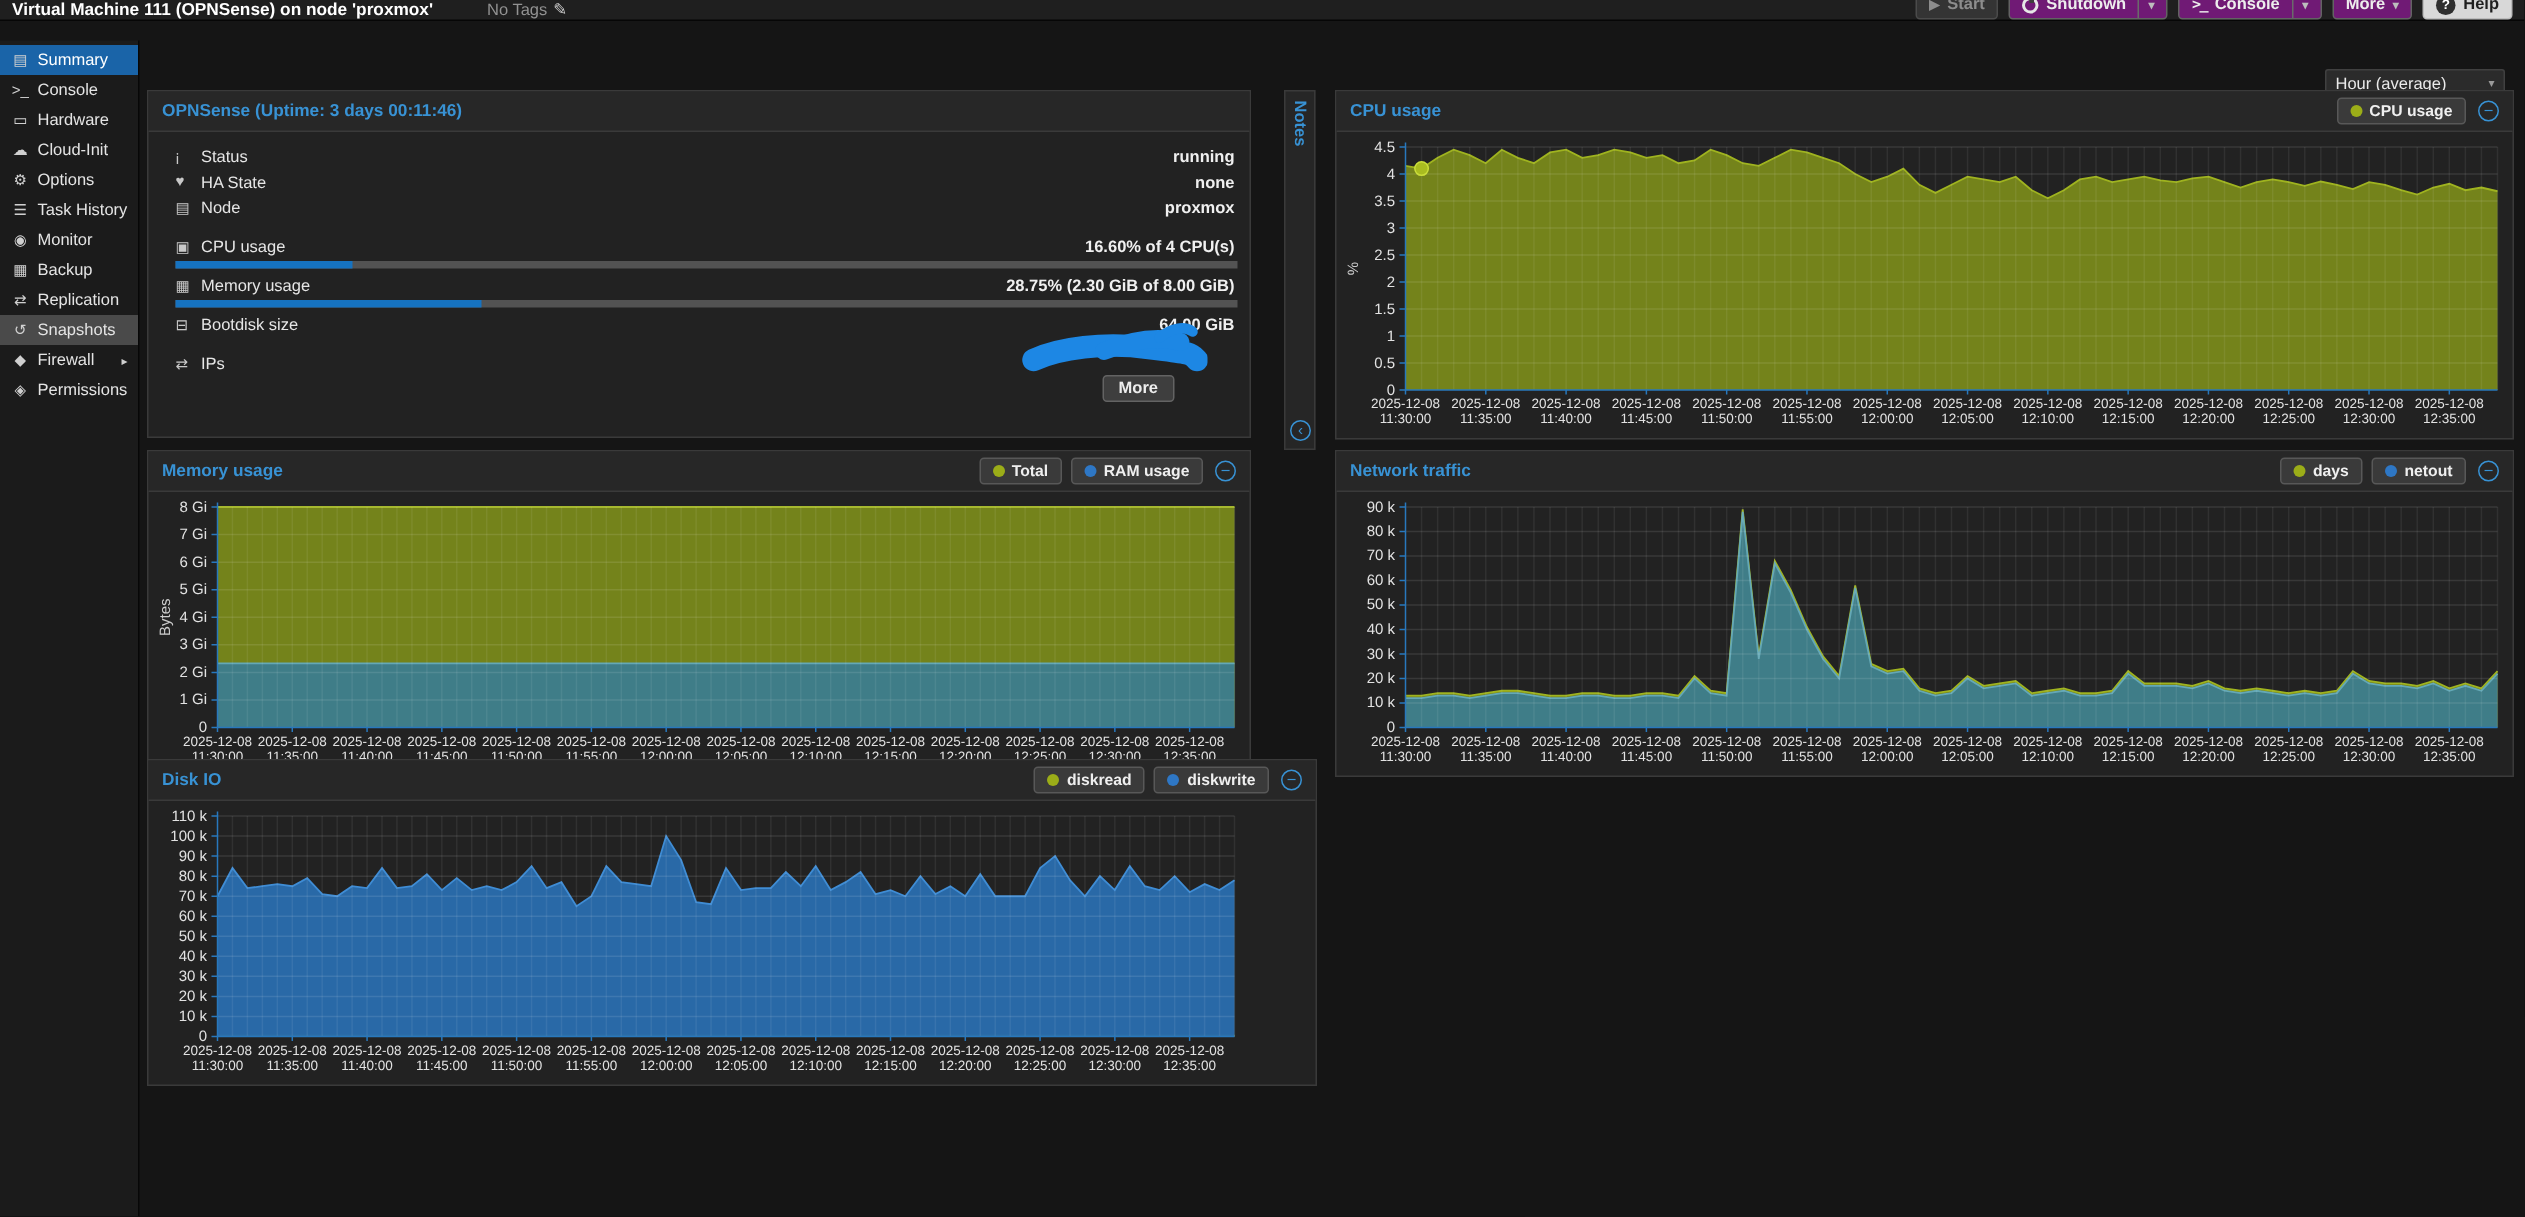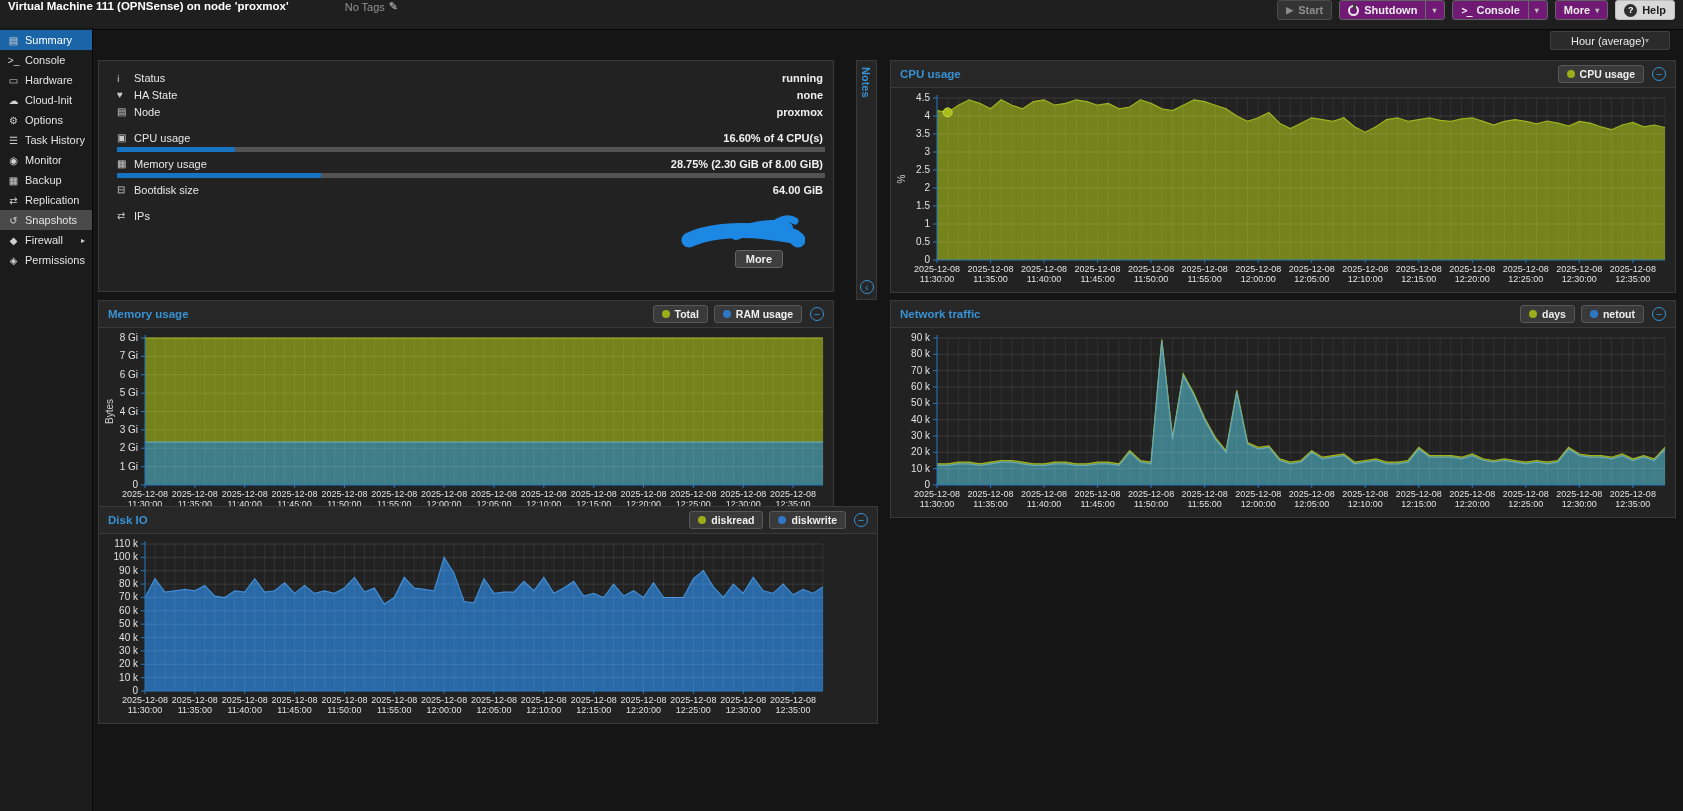--- a/index.html
+++ b/index.html
@@ -1,21 +1,21 @@
 <!DOCTYPE html>
 <html><head>
 <meta charset="utf-8">
 <style>
   * { box-sizing: border-box; margin: 0; padding: 0; }
   body { background:#0e0e0e; font-family:"Liberation Sans",sans-serif; font-size:11px; color:#e0e0e0; }
   #app { position:relative; width:1683px; height:811px; background:#151515; overflow:hidden; }
 
   
-  .topbar { position:absolute; left:0; top:0; width:1683px; height:30px; background:#1f1f1f;
-            border-bottom:1px solid #060606; display:flex; align-items:flex-start; padding:0 8px;gap:20px; }
+  .topbar { position:absolute; left:0; top:0; width:1683px; height:14px; background:#1f1f1f;
+            border-bottom:1px solid #060606; display:flex; align-items:flex-end; padding:0 8px; }
   .vm-title { font-weight:bold; color:#ffffff; font-size:11.5px; }
   .tags { margin-left:36px; color:#929292; display:inline-flex; align-items:center; gap:4px; cursor:pointer; }
   .tags .pencil { color:#cfcfcf; font-size:11px; }
   .topbar-actions { margin-left:auto; display:flex; align-items:center; gap:7px; }
   .tb-btn { height:20px; display:inline-flex; align-items:center; gap:5px; padding:0 8px;
             background:#701a75; border:1px solid #636363; border-radius:3px; font-weight:bold;
             color:#ededed; cursor:pointer; white-space:nowrap; }
   .tb-btn.disabled { background:#343434; border-color:#4b4b4b; color:#8d8d8d; cursor:default; }
   .tb-btn .caret { font-size:8px; color:#bdbdbd; }
   .tb-btn .split { margin-left:3px; padding-left:6px; border-left:1px solid #6a6a6a; height:18px;
@@ -23,23 +23,23 @@
   .tb-btn.help { background:#d8d8d8; border-color:#bdbdbd; color:#1f1f1f; }
   .help-q { width:13px; height:13px; background:#2e2e2e; color:#fff; border-radius:50%;
             display:inline-flex; align-items:center; justify-content:center; font-size:9px; font-weight:bold; }
   .play-icon { font-size:9px; color:#8d8d8d; }
   .power-icon { position:relative; width:11px; height:11px; border:2px solid #e6e6e6; border-radius:50%; display:inline-block; }
   .power-icon::after { content:''; position:absolute; top:-4px; left:2.5px; width:2px; height:6px; background:#3e3e3e; border-left:1px solid #3e3e3e; }
   .power-icon::before { content:''; position:absolute; top:-4px; left:3.5px; width:2px; height:6px; background:#e6e6e6; }
   .console-glyph { font-family:"DejaVu Sans Mono",monospace; font-weight:bold; font-size:10px; letter-spacing:-1px; }
 
   
-  .timeframe { position:absolute; right:13px; top:31px; width:120px; height:19px; background:#2b2b2b;
+  .timeframe { position:absolute; right:13px; top:46px; width:120px; height:19px; background:#2b2b2b;
                border:1px solid #404040; border-radius:2px; display:flex; align-items:center;
-               justify-content:center; padding:0 6px; cursor:pointer; color:#eaeaea; }
+               justify-content:space-between; padding:0 6px; cursor:pointer; color:#eaeaea; }
   .timeframe .caret { color:#9a9a9a; font-size:8px; }
 
   
   .sidebar { position:absolute; left:0; top:27px; width:93px; height:784px; background:#1b1b1b;
              border-right:1px solid #070707; padding-top:3px; }
   .side-item { height:20px; display:flex; align-items:center; gap:5px; padding:0 7px; color:#e4e4e4; cursor:pointer; }
   .side-item.active { background:#1a64a8; color:#ffffff; }
   .side-item.focused { background:#4a4a4a; }
   .side-icon { width:13px; text-align:center; font-size:10px; color:#d0d0d0; flex:none; }
   .side-caret { margin-left:auto; font-size:8px; color:#cfcfcf; }
@@ -175,20 +175,23 @@
         <span>Firewall</span>
         <span class="side-caret">▸</span>
       </div>
       <div class="side-item">
         <span class="side-icon">◈</span>
         <span>Permissions</span>
       </div>
     </div>
 
   <div class="panel" id="status-panel" style="left:98px; top:60px; width:736px; height:232px;">
+    <div class="panel-header">
+      <span class="panel-title">OPNSense (Uptime: 3 days 00:11:46)</span>
+    </div>
     <div id="status-rows">
         <div class="status-row">
           <span class="row-icon">ℹ</span>
           <span class="row-label">Status</span>
           <span class="row-value">running</span>
         </div>
         <div class="status-row">
           <span class="row-icon">♥</span>
           <span class="row-label">HA State</span>
           <span class="row-value">none</span>

